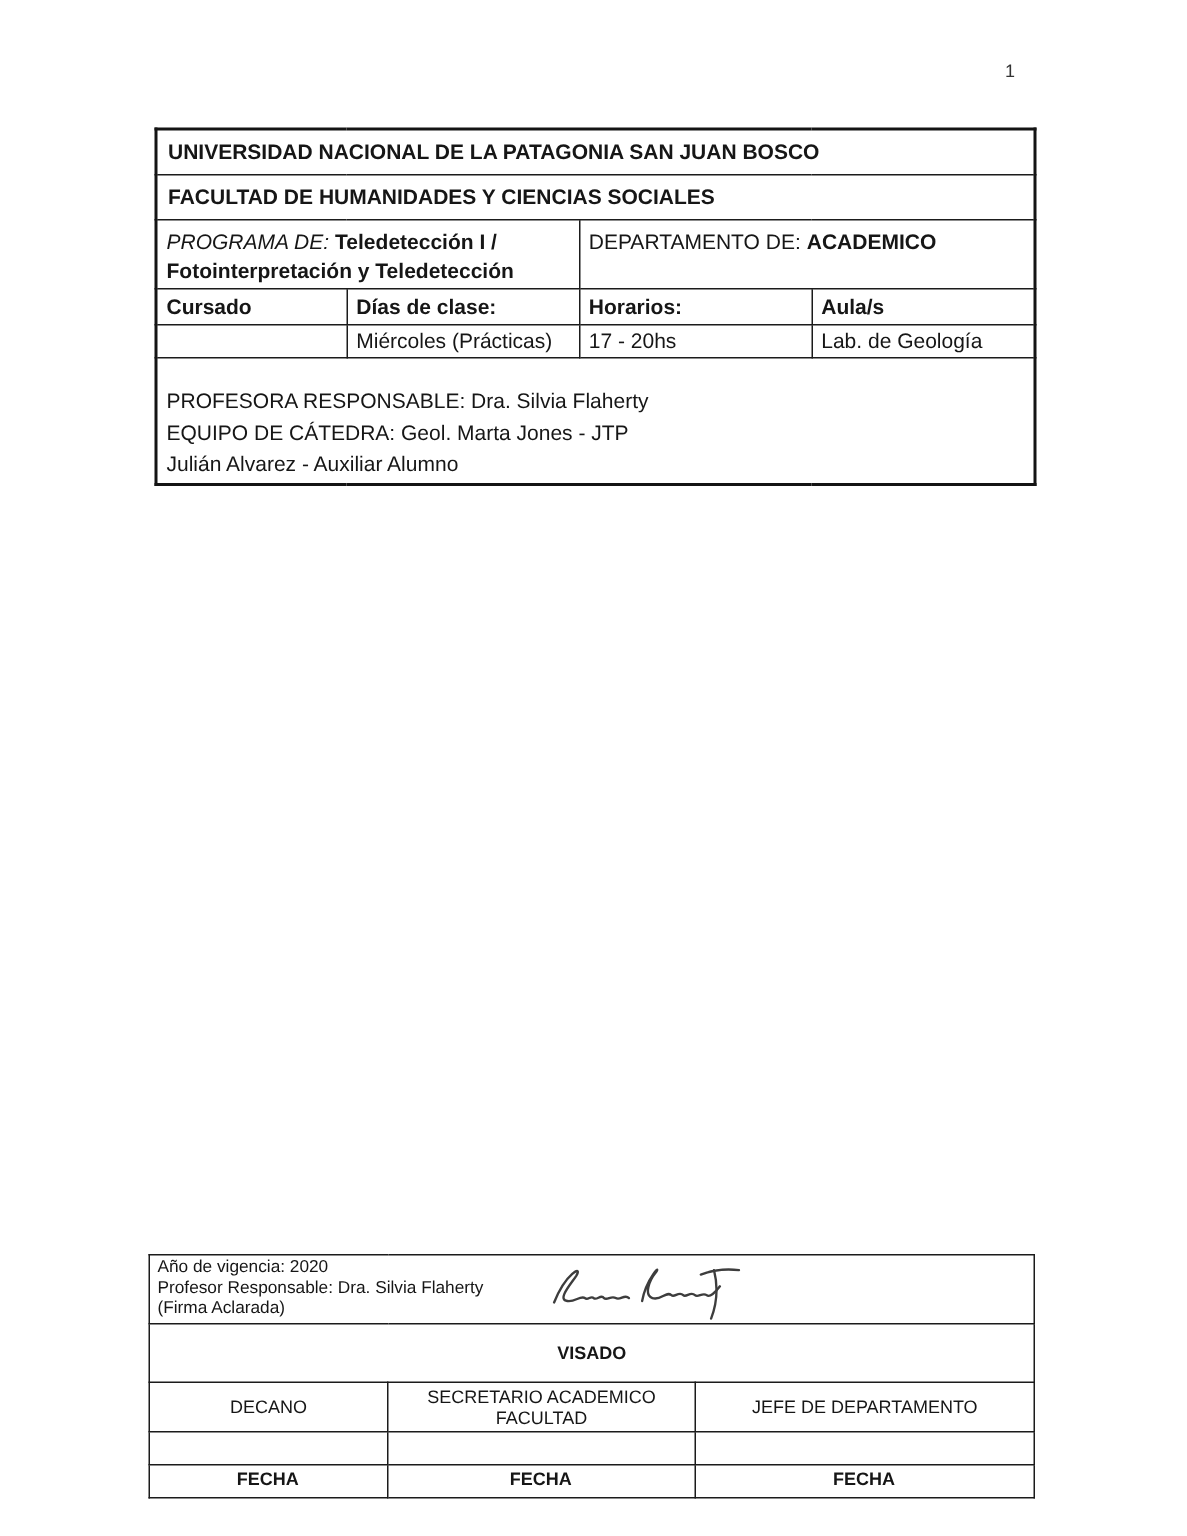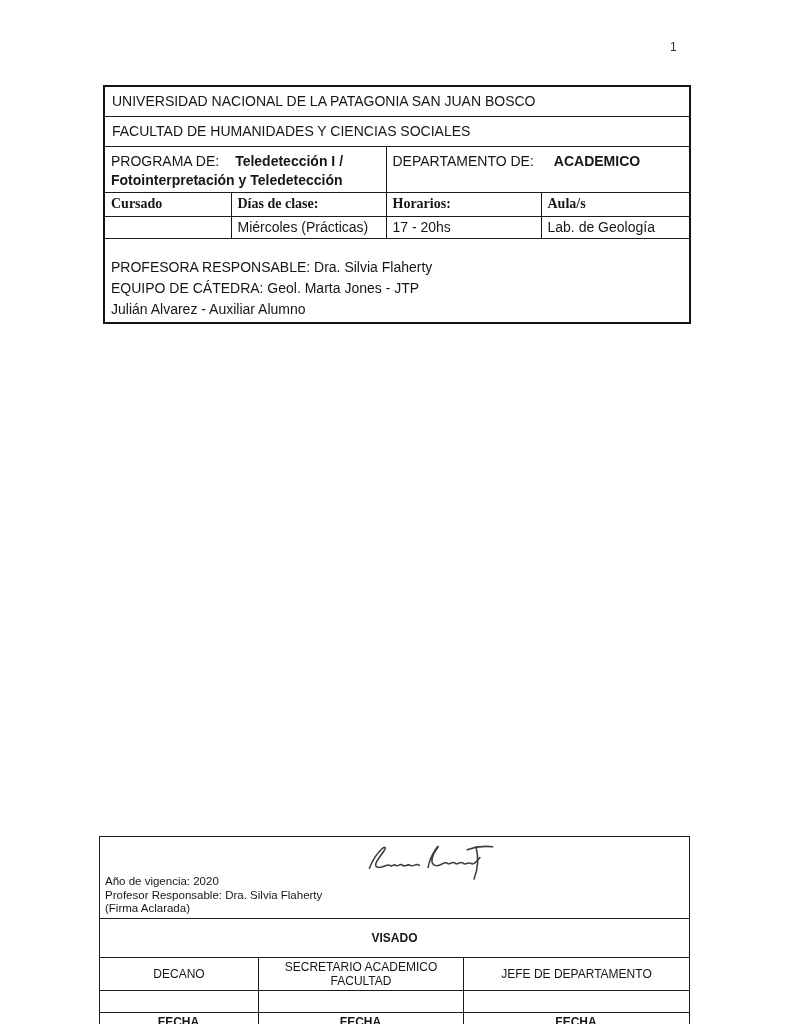--- a/index.html
+++ b/index.html
@@ -32,35 +32,35 @@
     vertical-align: middle;
     overflow: hidden;
   }
   .t-top {
     left: 103px;
     top: 85px;
     width: 586px;
     border: 2px solid #141414;
   }
   .t-top .bold { font-weight: bold; }
-  .t-top td.title-row { height: 30px; font-weight: normal; padding-left: 7px; }
+  .t-top td.title-row { height: 30px; font-weight: bold; padding-left: 7px; }
   .t-top td.prog-row { height: 43px; vertical-align: top; padding-top: 5px; line-height: 19px; }
-  .t-top td.hdr { height: 24px; font-weight: bold; font-family: Liberation Serif, serif; }
+  .t-top td.hdr { height: 24px; font-weight: bold; }
   .t-top td.cell1 { height: 23px; }
   .t-top td.cell2 { height: 22px; }
   .t-top td.staff { height: 64px; vertical-align: top; padding-top: 18px; line-height: 21px; }
   .t-bottom {
     left: 99px;
     top: 836px;
     width: 590px;
     border: 1.5px solid #141414;
   }
   .t-bottom td { font-size: 12px; }
   .t-bottom td.sig-row { height: 43px; vertical-align: top; padding: 2px 5px; position: relative; }
-  .sig-lines { font-size: 11.5px; line-height: 13.5px; margin-top: 36px; }
+  .sig-lines { font-size: 11.5px; line-height: 13.5px; }
   .signature-svg {
     position: absolute;
     left: 262px;
     top: 0px;
     width: 140px;
     height: 45px;
   }
   .t-bottom td.visado-row { height: 16px; text-align: center; font-weight: bold; padding: 12px 4px; }
   .t-bottom td.role { height: 19px; text-align: center; font-weight: normal; }
   .t-bottom td.blank { height: 22px; }
@@ -82,24 +82,24 @@
     </colgroup>
     <tbody>
         <tr>
       <td colspan="4" class="title-row">UNIVERSIDAD NACIONAL DE LA PATAGONIA SAN JUAN BOSCO</td>
     </tr>
     <tr>
       <td colspan="4" class="title-row">FACULTAD DE HUMANIDADES Y CIENCIAS SOCIALES</td>
     </tr>
     <tr>
       <td colspan="2" class="prog-row">
-        <span style="margin-right:16px;">PROGRAMA DE:</span><span class="bold">Teledetección I / Fotointerpretación y Teledetección</span>
+        <span style="margin-right:4px;font-style:italic;">PROGRAMA DE:</span><span class="bold">Teledetección I / Fotointerpretación y Teledetección</span>
       </td>
       <td colspan="2" class="prog-row">
-        <span style="margin-right:20px;">DEPARTAMENTO DE:</span><span class="bold">ACADEMICO</span>
+        <span style="margin-right:4px;">DEPARTAMENTO DE:</span><span class="bold">ACADEMICO</span>
       </td>
     </tr>
     <tr>
       <td class="hdr">Cursado</td>
       <td class="hdr">Días de clase:</td>
       <td class="hdr">Horarios:</td>
       <td class="hdr">Aula/s</td>
     </tr>
     <tr>
       <td class="cell2"></td>

